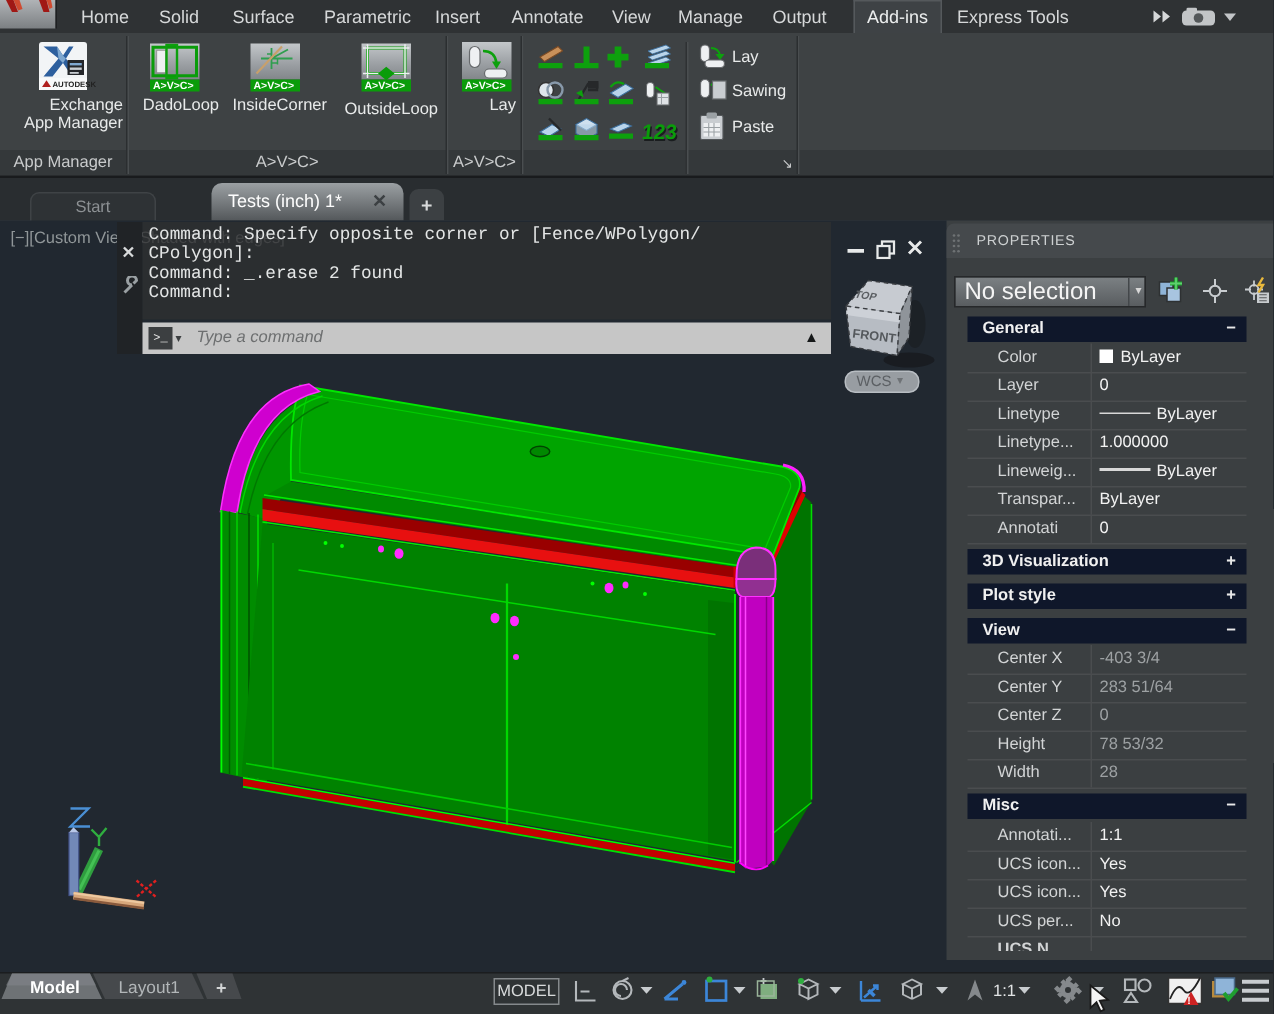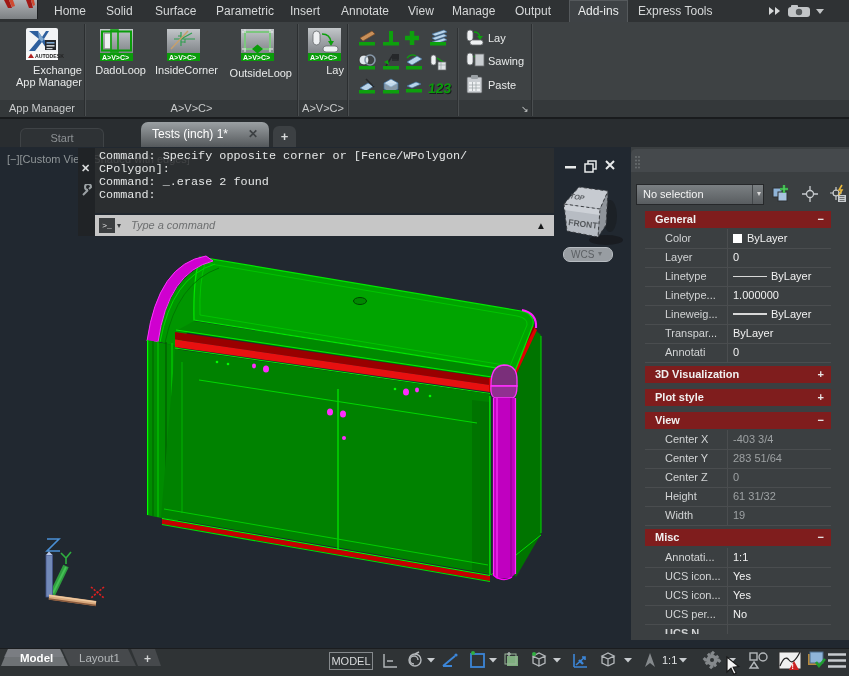--- a/index.html
+++ b/index.html
@@ -2,21 +2,21 @@
 <html><head><meta charset="utf-8">
 <style>
 html,body{margin:0;padding:0;background:#1a1d20;}
 #app{position:relative;width:849px;height:676px;overflow:hidden;background:#3e4244;
  font-family:"Liberation Sans",sans-serif;-webkit-font-smoothing:antialiased;}
 .abs{position:absolute;}
 .mi{position:absolute;top:0;height:22px;line-height:22px;color:#d6d8d9;font-size:12px;}
 .ptitle{position:absolute;top:100px;height:17px;line-height:17px;color:#c9cbcc;font-size:11px;text-align:center;}
 .blabel{position:absolute;color:#e8eaea;font-size:11px;text-align:right;white-space:nowrap;}
 .vsep{position:absolute;top:24px;height:92px;width:1px;background:#2b2e30;border-right:1px solid #4a4e50;}
-.hdr{position:absolute;left:645px;width:186px;height:17px;background:#7f1d1d;color:#f0f0f0;
+.hdr{position:absolute;left:645px;width:186px;height:17px;background:#0f172a;color:#f0f0f0;
  font-size:11px;font-weight:bold;line-height:17px;}
 .hdr span{padding-left:10px;}
 .hdr .pm{position:absolute;right:7px;top:0;font-weight:bold;color:#e8e8e8;}
 .prow{position:absolute;left:645px;width:186px;height:19px;font-size:11px;line-height:19px;
  border-bottom:1px solid #4a4d4f;color:#d2d4d5;}
 .prow .lab{position:absolute;left:20px;top:0;}
 .prow .val{position:absolute;left:82px;top:0;color:#f2f2f2;padding-left:5px;width:99px;border-left:1px solid #4a4d4f;}
 .prow .gray{color:#9da1a3;}
 </style></head>
 <body>
@@ -354,22 +354,23 @@
         <circle cx="2" cy="2" r="0.9"></circle>
         <circle cx="5" cy="2" r="0.9"></circle>
         <circle cx="2" cy="5.5" r="0.9"></circle>
         <circle cx="5" cy="5.5" r="0.9"></circle>
         <circle cx="2" cy="9" r="0.9"></circle>
         <circle cx="5" cy="9" r="0.9"></circle>
         <circle cx="2" cy="12.5" r="0.9"></circle>
         <circle cx="5" cy="12.5" r="0.9"></circle>
       </g>
 </svg>
+<div class="abs" style="left:651px;top:152px;width:150px;height:18px;line-height:18px;color:#cdd0d1;font-size:9.5px;letter-spacing:0.5px;">PROPERTIES</div>
 <div class="abs" style="left:636px;top:184px;width:128px;height:21px;background:linear-gradient(#7b8083,#595d60);border:1px solid #26282a;box-sizing:border-box;"></div>
-<div class="abs" style="left:643px;top:184px;height:21px;line-height:21px;color:#f4f4f4;font-size:11px;text-align:center;">No selection</div>
+<div class="abs" style="left:643px;top:184px;height:21px;line-height:21px;color:#f4f4f4;font-size:16px;text-align:center;">No selection</div>
 <div class="abs" style="left:752px;top:185px;width:1px;height:19px;background:#43474a;"></div>
 <div class="abs" style="left:754px;top:184px;width:10px;height:21px;line-height:20px;color:#d8d8d8;font-size:8px;text-align:center;">▾</div>
 <svg id="propicons" class="abs" style="left:770px;top:183px" width="79" height="24">
  <rect x="3" y="5" width="9" height="9" fill="#8fb4d8" stroke="#2e3133" stroke-width="1"></rect>
  <rect x="8" y="9" width="9" height="9" fill="#a8c4e0" stroke="#2e3133" stroke-width="1"></rect>
  <path d="M14,2 v8 M10,6 h8" stroke="#1f9e2f" stroke-width="2.6"></path>
  <path d="M14,2 v8 M10,6 h8" stroke="#5fd06f" stroke-width="1.2"></path>
  <circle cx="40" cy="11" r="3.5" fill="none" stroke="#c8cccf" stroke-width="1.3"></circle>
  <path d="M40,3 v5 M40,14 v5 M32,11 h5 M43,11 h5" stroke="#c8cccf" stroke-width="1.3"></path>
  <circle cx="66" cy="10" r="3" fill="none" stroke="#c8cccf" stroke-width="1.2"></circle>
@@ -418,25 +419,25 @@
  <div class="prow" style="top:449px;">
         <span class="lab">Center Y</span>
         <span class="val gray">283 51/64</span>
       </div>
  <div class="prow" style="top:468px;">
         <span class="lab">Center Z</span>
         <span class="val gray">0</span>
       </div>
  <div class="prow" style="top:487px;">
         <span class="lab">Height</span>
-        <span class="val gray">61 31/32</span>
+        <span class="val gray">78 53/32</span>
       </div>
  <div class="prow" style="top:506px;">
         <span class="lab">Width</span>
-        <span class="val gray">19</span>
+        <span class="val gray">28</span>
       </div>
  <div class="hdr" style="top:529px;"><span>Misc</span><span class="pm">−</span></div>
  <div class="prow" style="top:548px;">
         <span class="lab">Annotati...</span>
         <span class="val">1:1</span>
       </div>
  <div class="prow" style="top:567px;">
         <span class="lab">UCS icon...</span>
         <span class="val">Yes</span>
       </div>

